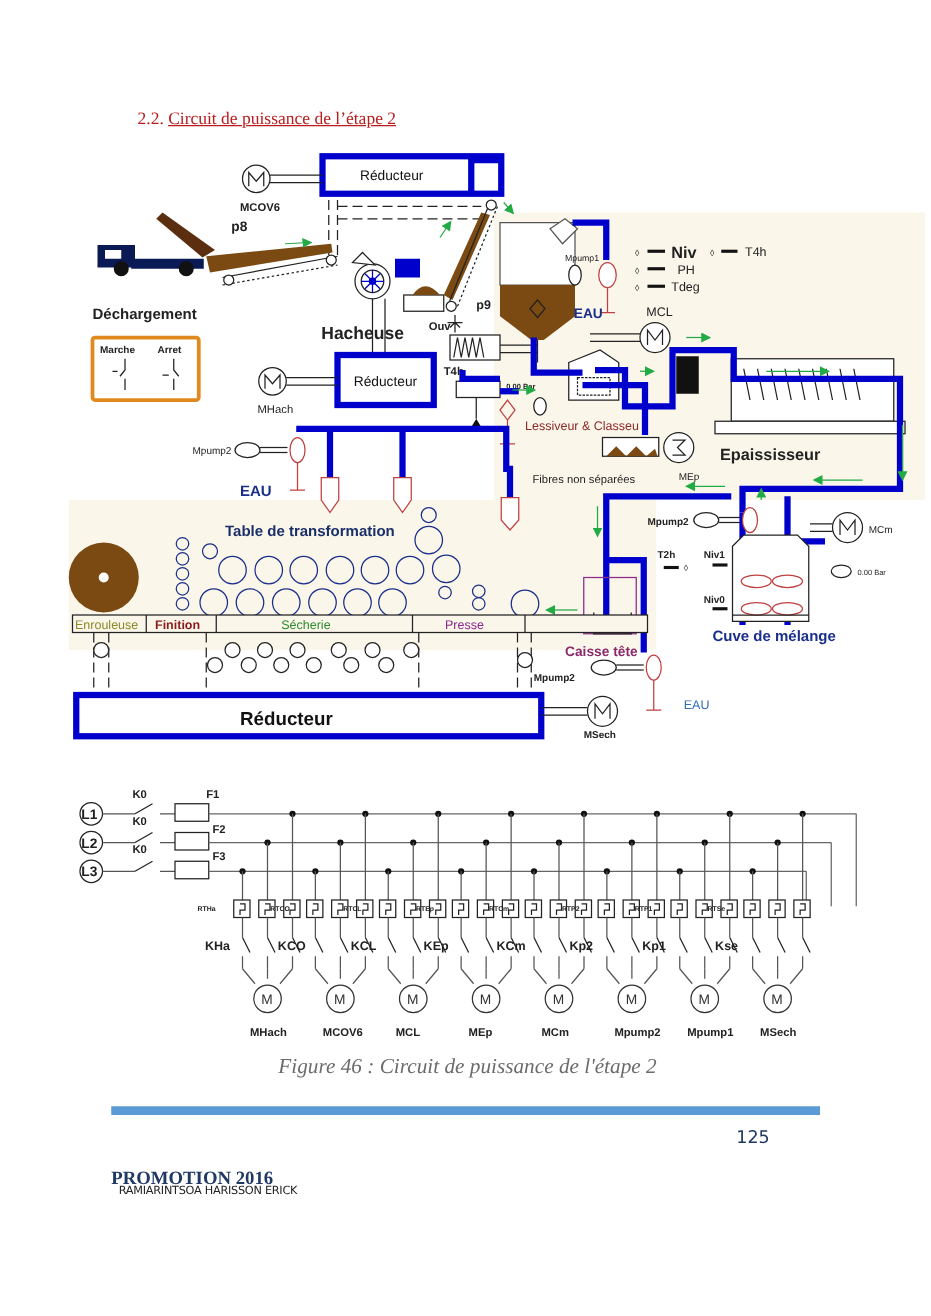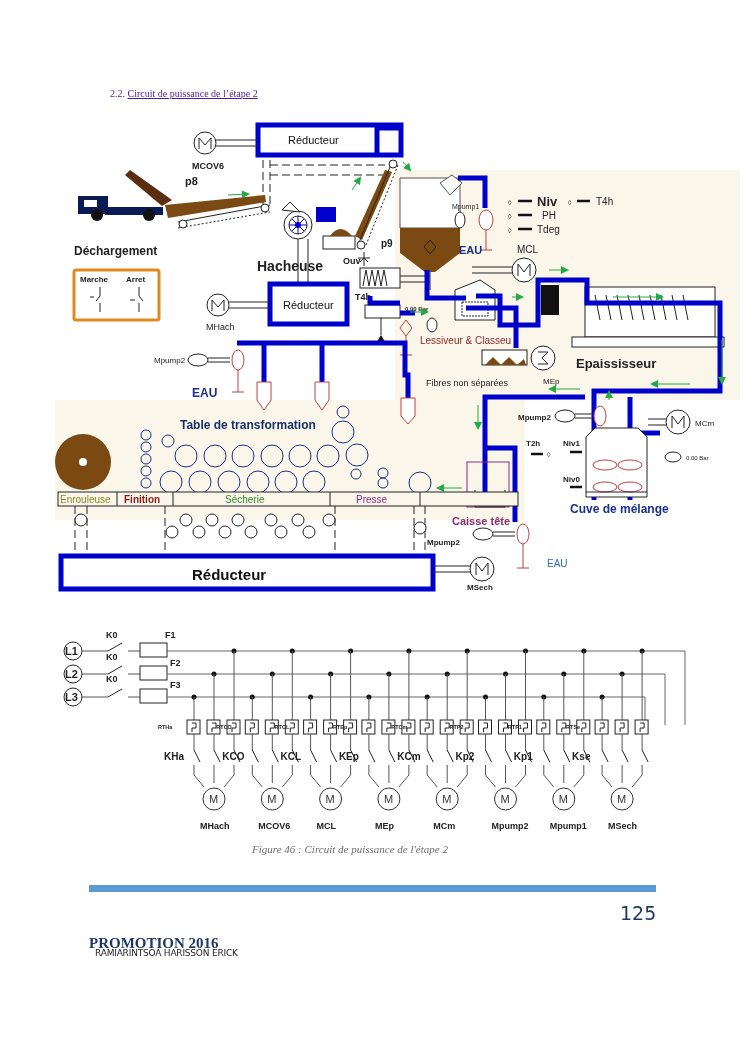--- a/index.html
+++ b/index.html
@@ -1,23 +1,23 @@
 <!DOCTYPE html>
 <html><head>
 <meta charset="utf-8">
 <style>
   html, body { margin: 0; padding: 0; background: #ffffff; }
   body { width: 745px; height: 1053px; position: relative; overflow: hidden; font-family: "Liberation Sans", sans-serif; }
-  .heading { position: absolute; left: 110px; top: 88px; font-family: "Liberation Serif", serif; font-size: 10px; color: #4c1d95; }
+  .heading { position: absolute; left: 110px; top: 88px; font-family: "Liberation Serif", serif; font-size: 14px; color: #b91c1c; }
   .heading .u { text-decoration: underline; }
   svg text { font-family: "Liberation Sans", sans-serif; }
-  .caption { position: absolute; left: 0; width: 700px; top: 843px; text-align: center; font-family: "Liberation Serif", serif; font-style: italic; font-size: 11px; color: #6b6b6b; }
+  .caption { position: absolute; left: 0; width: 700px; top: 843px; text-align: center; font-family: "Liberation Serif", serif; font-style: italic; font-size: 17px; color: #6b6b6b; padding-left: 24px; }
   .footer-bar { position: absolute; left: 89px; top: 885px; width: 567px; height: 7px; background: #5b9bd5; }
   .author { position: absolute; left: 95px; top: 908px; font-size: 9px; color: #222; font-family: "DejaVu Sans", sans-serif; letter-spacing: -0.2px; margin-top: 40px; }
-  .pagenum { position: absolute; left: 620px; top: 902px; font-size: 19px; color: #1f3864; font-family: "DejaVu Sans", sans-serif; }
+  .pagenum { position: absolute; left: 589px; top: 902px; font-size: 14px; color: #1f3864; font-family: "DejaVu Sans", sans-serif; }
   .promo { position: absolute; left: 89px; top: 935px; font-family: "Liberation Serif", serif; font-weight: bold; font-size: 15px; color: #1f3864; }
 </style>
 </head>
 <body>
 
 <div class="heading">
   <span>2.2.</span>
   <span class="u">Circuit de puissance de l’étape 2</span>
 </div>
 

